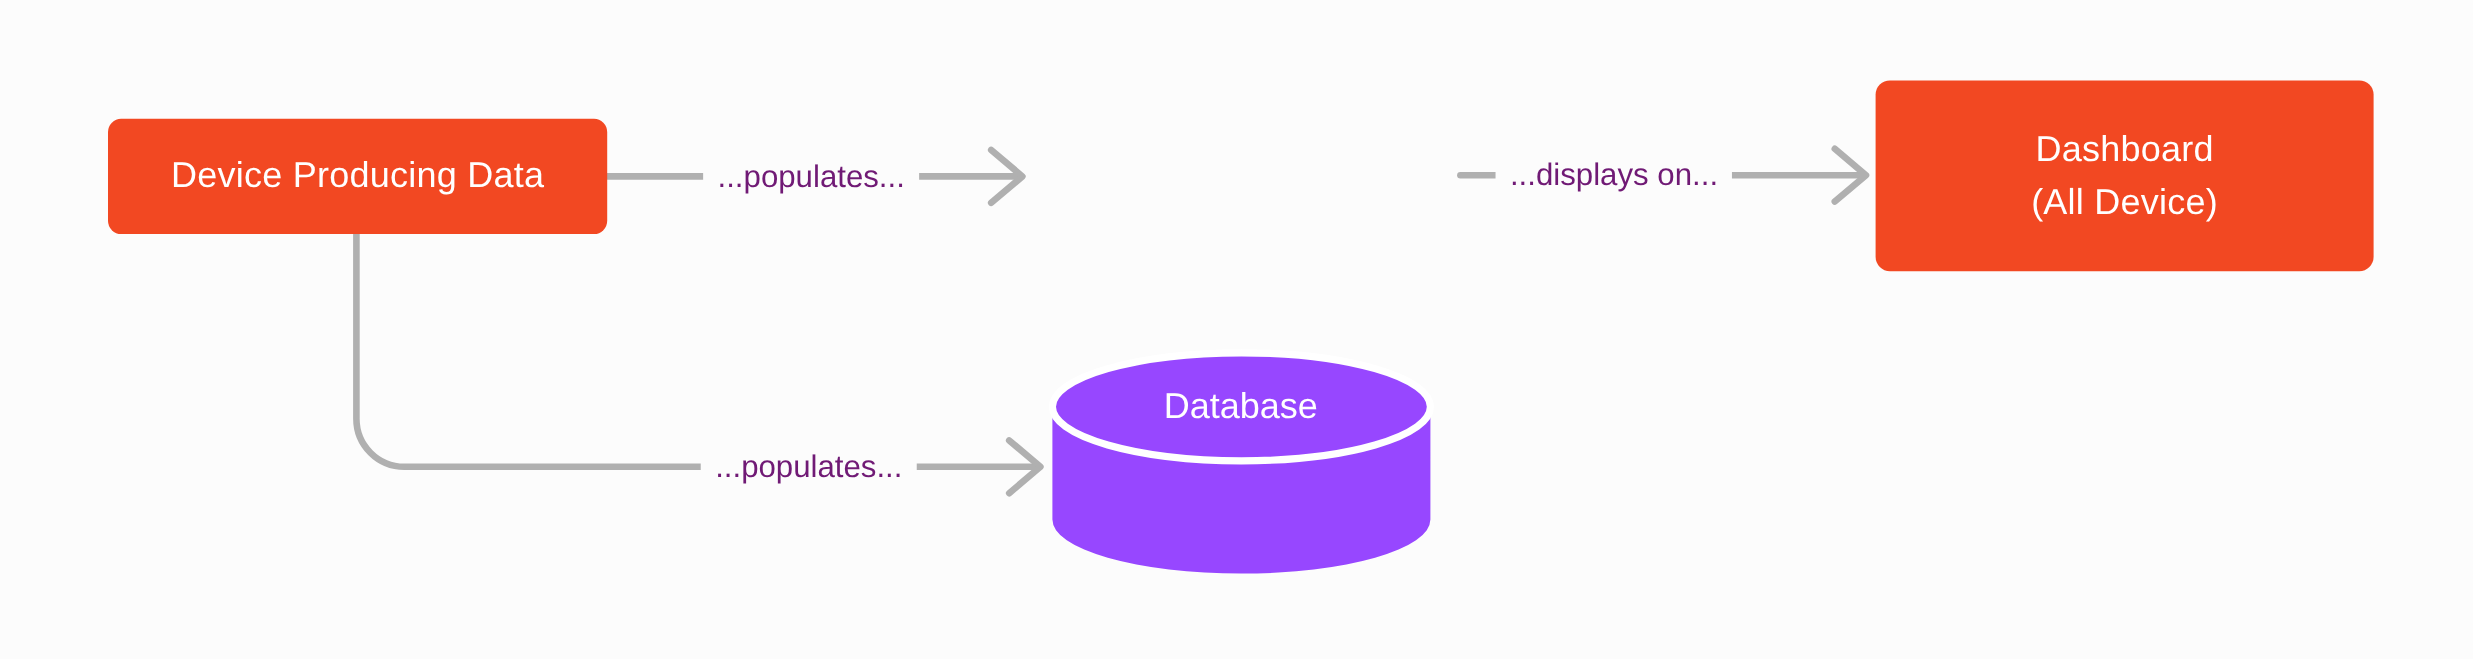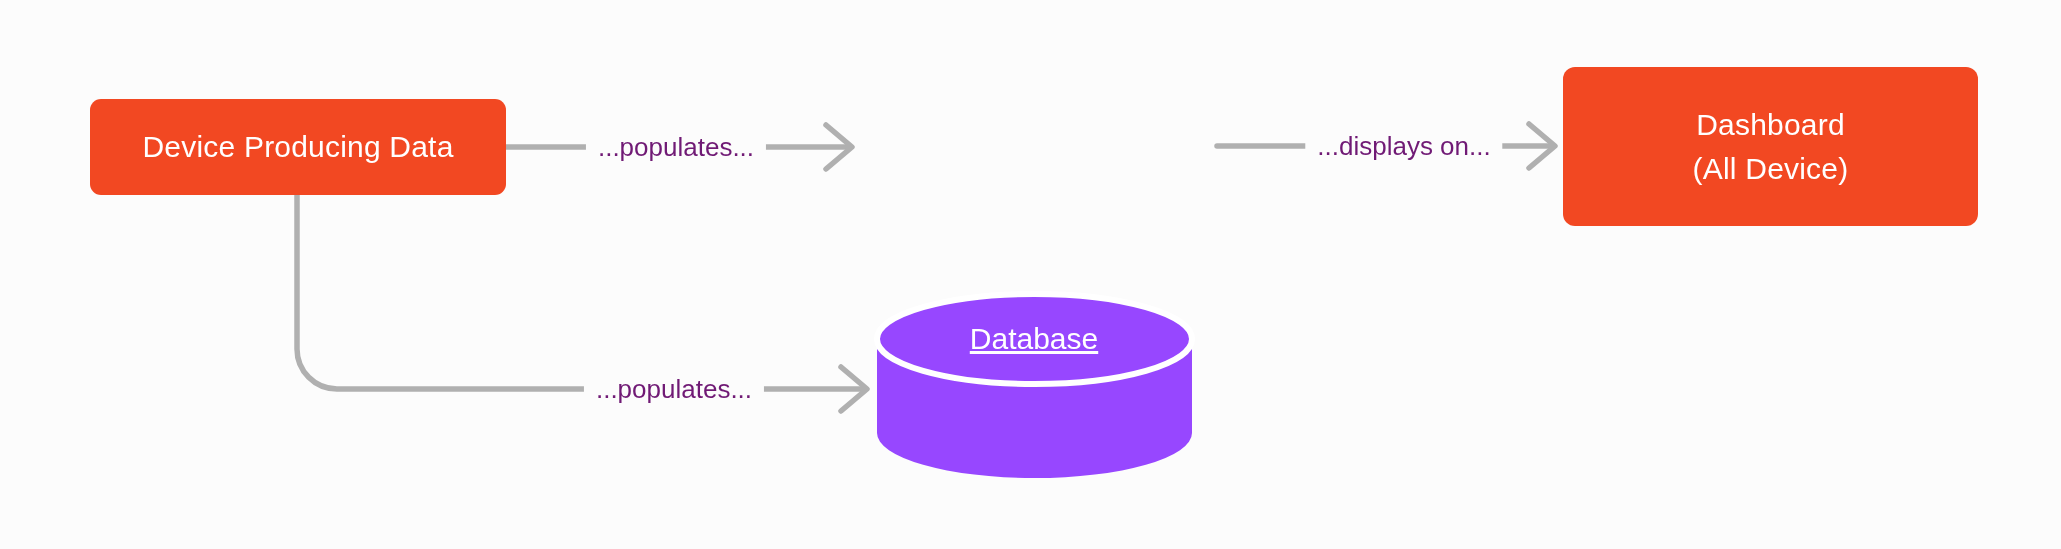--- a/index.html
+++ b/index.html
@@ -61,32 +61,31 @@
     position: absolute;
     transform: translate(-50%, -50%);
     background: #FCFCFC;
     color: #701a75;
     font-size: 26px;
     font-weight: 500;
     padding: 2px 12px;
     white-space: nowrap;
   }
   .edge-label-1 { left: 676px;  top: 147px; }
-  .edge-label-2 { left: 1404px; top: 146px; }
+  .edge-label-2 { left: 1345px; top: 146px; }
   .edge-label-3 { left: 674px;  top: 389px; }
 
   .db-label {
     position: absolute;
     left: 1034px; top: 339px;
     transform: translate(-50%, -50%);
     color: #FFFFFF;
     font-size: 30px;
     font-weight: 500;
     white-space: nowrap;
-    text-decoration: underline;
   }
 </style>
 </head>
 <body>
 
 <div class="canvas">
 
   <svg class="layer" viewBox="0 0 2061 549">
 
     <g>

